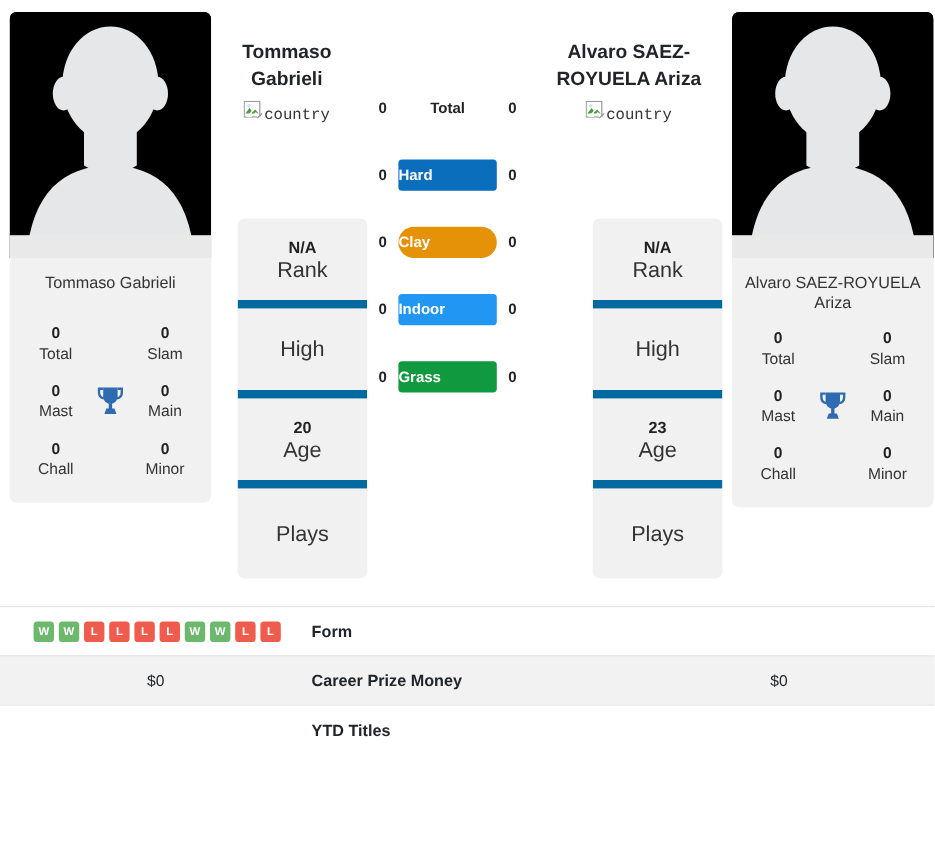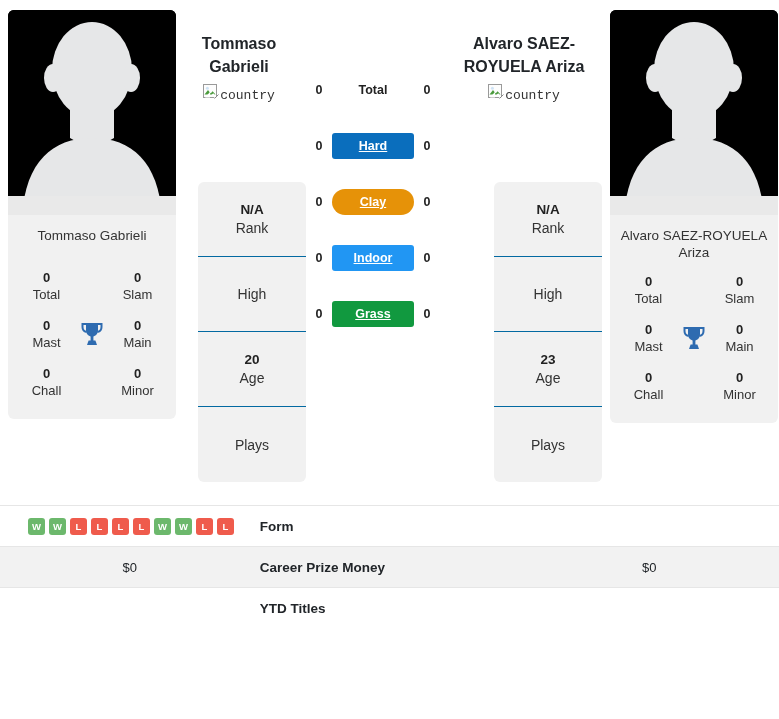--- a/index.html
+++ b/index.html
@@ -86,33 +86,33 @@
     overflow: hidden;
   }
   .info-card.right { margin-left: 54px; }
   .info-card.left  { margin-left: 14px; }
   .info-row {
     height: 75px;
     display: flex;
     flex-direction: column;
     align-items: center;
     justify-content: center;
-    border-bottom: 1px solid #0369a1;
+    border-bottom: 7px solid #0369a1;
   }
   .info-row:last-child { border-bottom: none; }
   .info-val {
     font-size: 13.5px;
     font-weight: bold;
     color: #222;
     line-height: 18px;
     min-height: 0;
   }
   .info-val:empty { display: none; }
   .info-lab {
-    font-size: 14px;
+    font-size: 18px;
     color: #333;
     line-height: 18px;
   }
 
   
   .h2h {
     flex: 1 1 auto;
     display: flex;
     flex-direction: column;
     align-items: center;
@@ -141,22 +141,21 @@
   .h2h-center.plain { color: #222; }
   .h2h-badge {
     display: block;
     width: 82px;
     line-height: 26px;
     height: 26px;
     border-radius: 3px;
     color: #ffffff;
     font-size: 12.5px;
     font-weight: bold;
-    text-align: center;
-    text-decoration: underline;
+    text-align: left;
   }
 
   
   .name-head {
     position: absolute;
     text-align: center;
     font-size: 16px;
     font-weight: bold;
     line-height: 23px;
     color: #212529;

